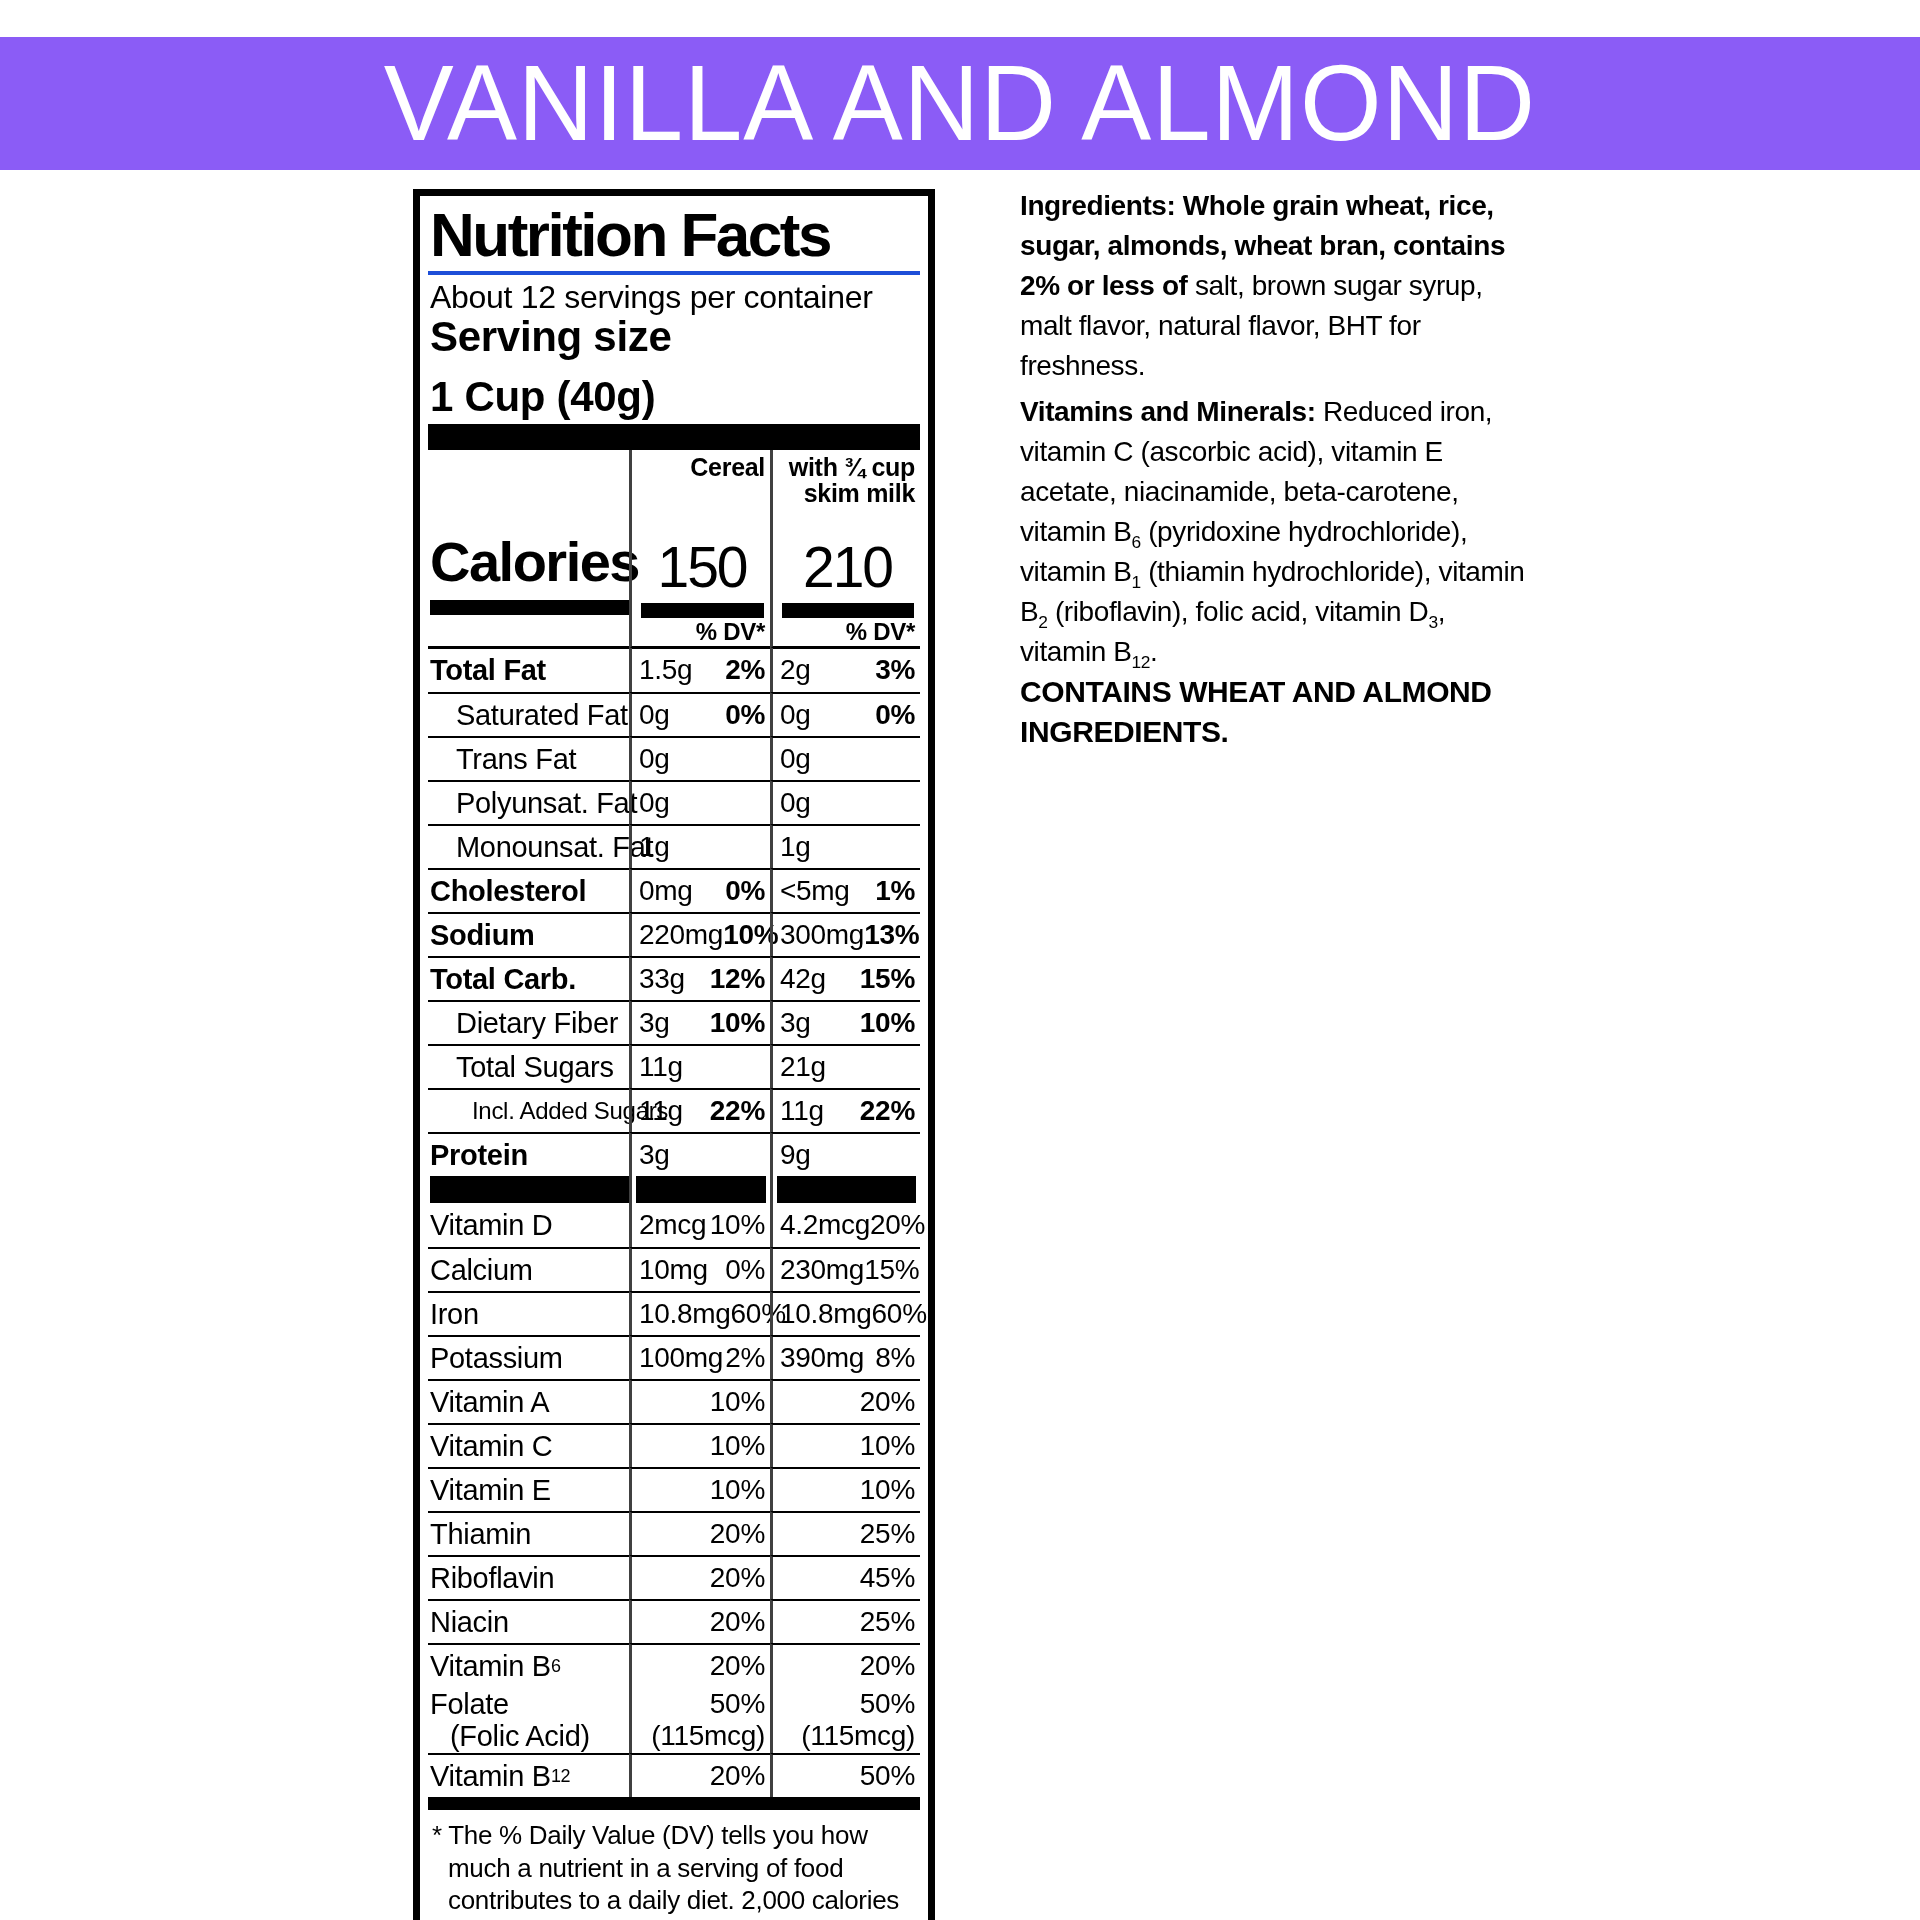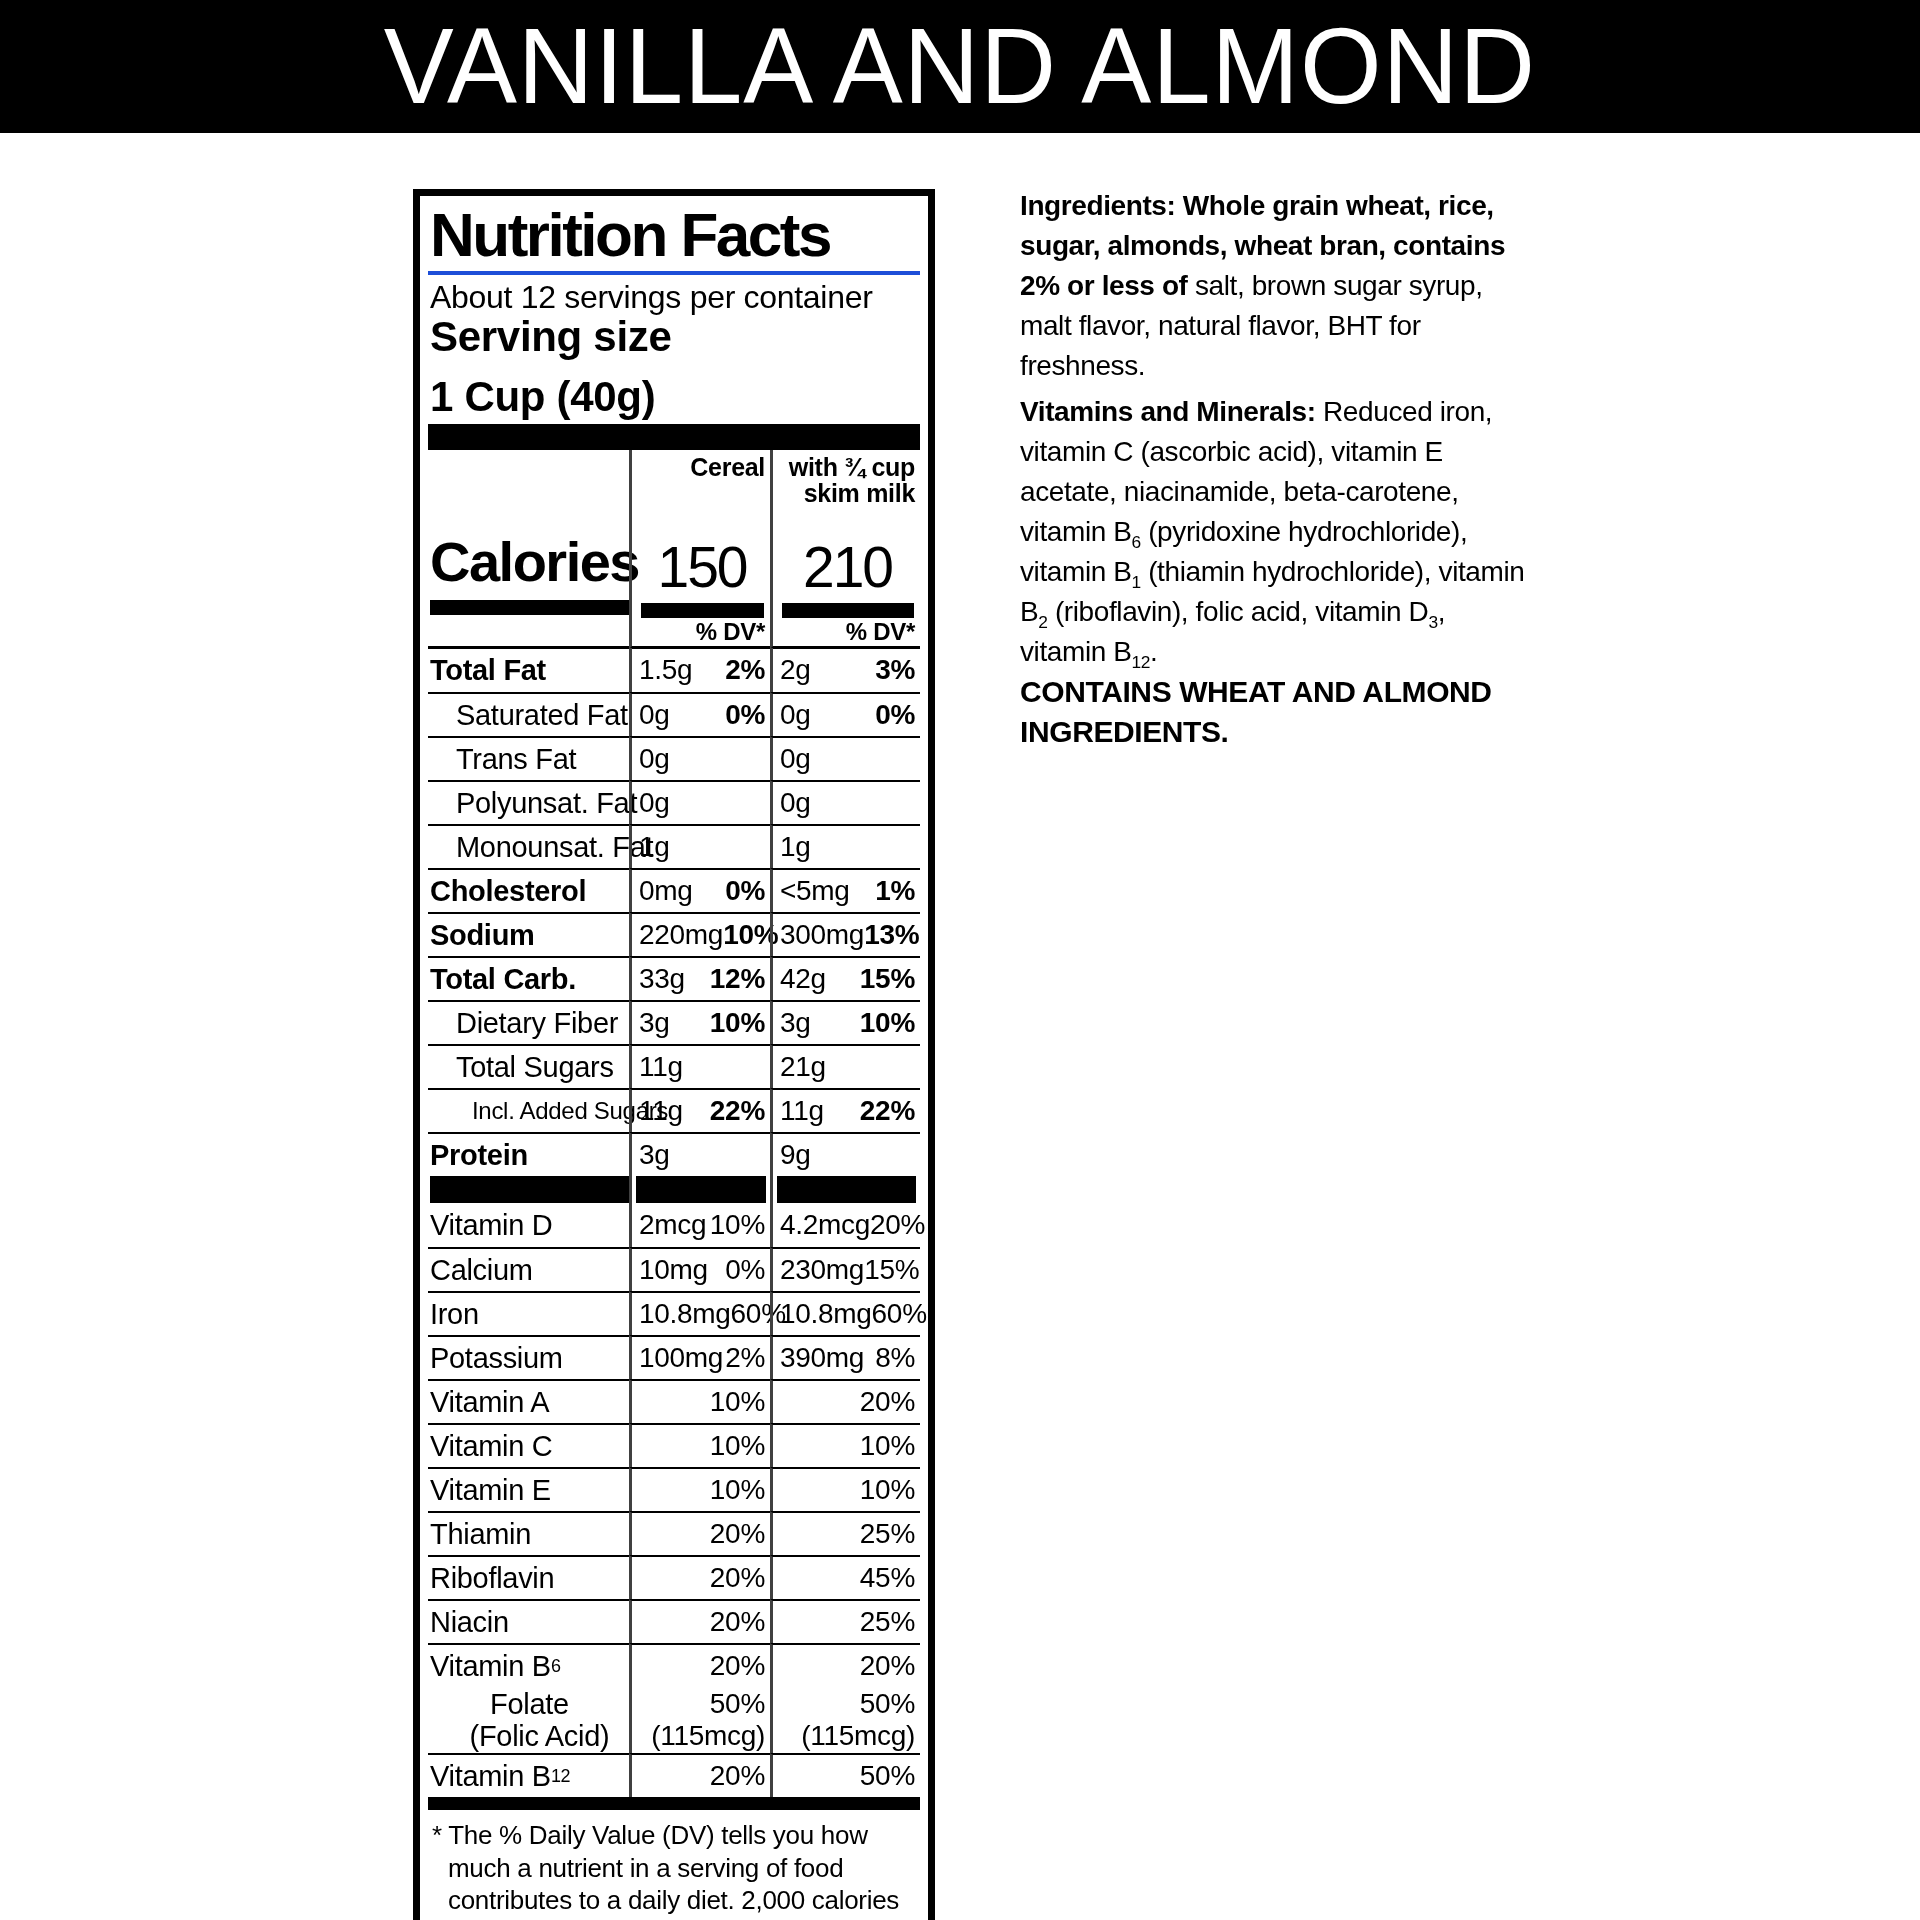--- a/index.html
+++ b/index.html
@@ -28,21 +28,21 @@
     border-bottom:4px solid #1d4ed8;padding:2px 0 5px 2px;white-space:nowrap;
   }
   .nf-servings{font-size:32px;line-height:38px;padding:3px 0 0 2px;}
   .nf-serving-size{
     font-size:42px;font-weight:700;line-height:40px;padding:1px 0 4px 2px;
     display:flex;gap:20px;white-space:nowrap;flex-direction:column;
   }
   .nf-bar{height:26px;background:#000;margin-top:3px;}
   
   .row{display:grid;grid-template-columns:201px 141px 150px;align-items:stretch;}
-  .c1{padding-left:2px;text-align:center;}
+  .c1{padding-left:2px;}
   .c2,.c3{border-left:3px solid #404040;padding:0 5px 0 7px;display:flex;justify-content:space-between;align-items:flex-end;}
   
   .hdr{height:52px;}
   .hdr .c2,.hdr .c3{align-items:flex-start;justify-content:flex-end;text-align:right;
     font-weight:700;font-size:25px;line-height:26px;padding-top:4px;}
   
   .calrow{height:94px;}
   .calrow .c1{font-size:56px;font-weight:700;letter-spacing:-1.5px;display:flex;align-items:flex-end;padding-bottom:2px;}
   .calrow .c2,.calrow .c3{justify-content:center;font-size:57px;font-weight:400;letter-spacing:-2px;line-height:1;padding-bottom:0;}
   
@@ -88,21 +88,21 @@
     font-size:28px;line-height:40px;letter-spacing:-0.4px;
   }
   .side p{margin:0;}
   .side .p2{margin-top:6px;}
   .side .contains{font-weight:700;font-size:30px;line-height:40px;}
   .b{font-weight:700;}
 </style>
 </head>
 <body>
 
-<div class="banner" style="background: #000000;">
+<div class="banner" style="background: #8b5cf6; margin-top: 37px;">
   <div class="banner-text" style="color: rgb(255, 255, 255);">VANILLA AND ALMOND</div>
 </div>
 
 <div class="nf">
   <div class="nf-title">Nutrition Facts</div>
   <div class="nf-servings">About 12 servings per container</div>
   <div class="nf-serving-size">
     <span>Serving size</span>
     <span>1 Cup (40g)</span>
   </div>

